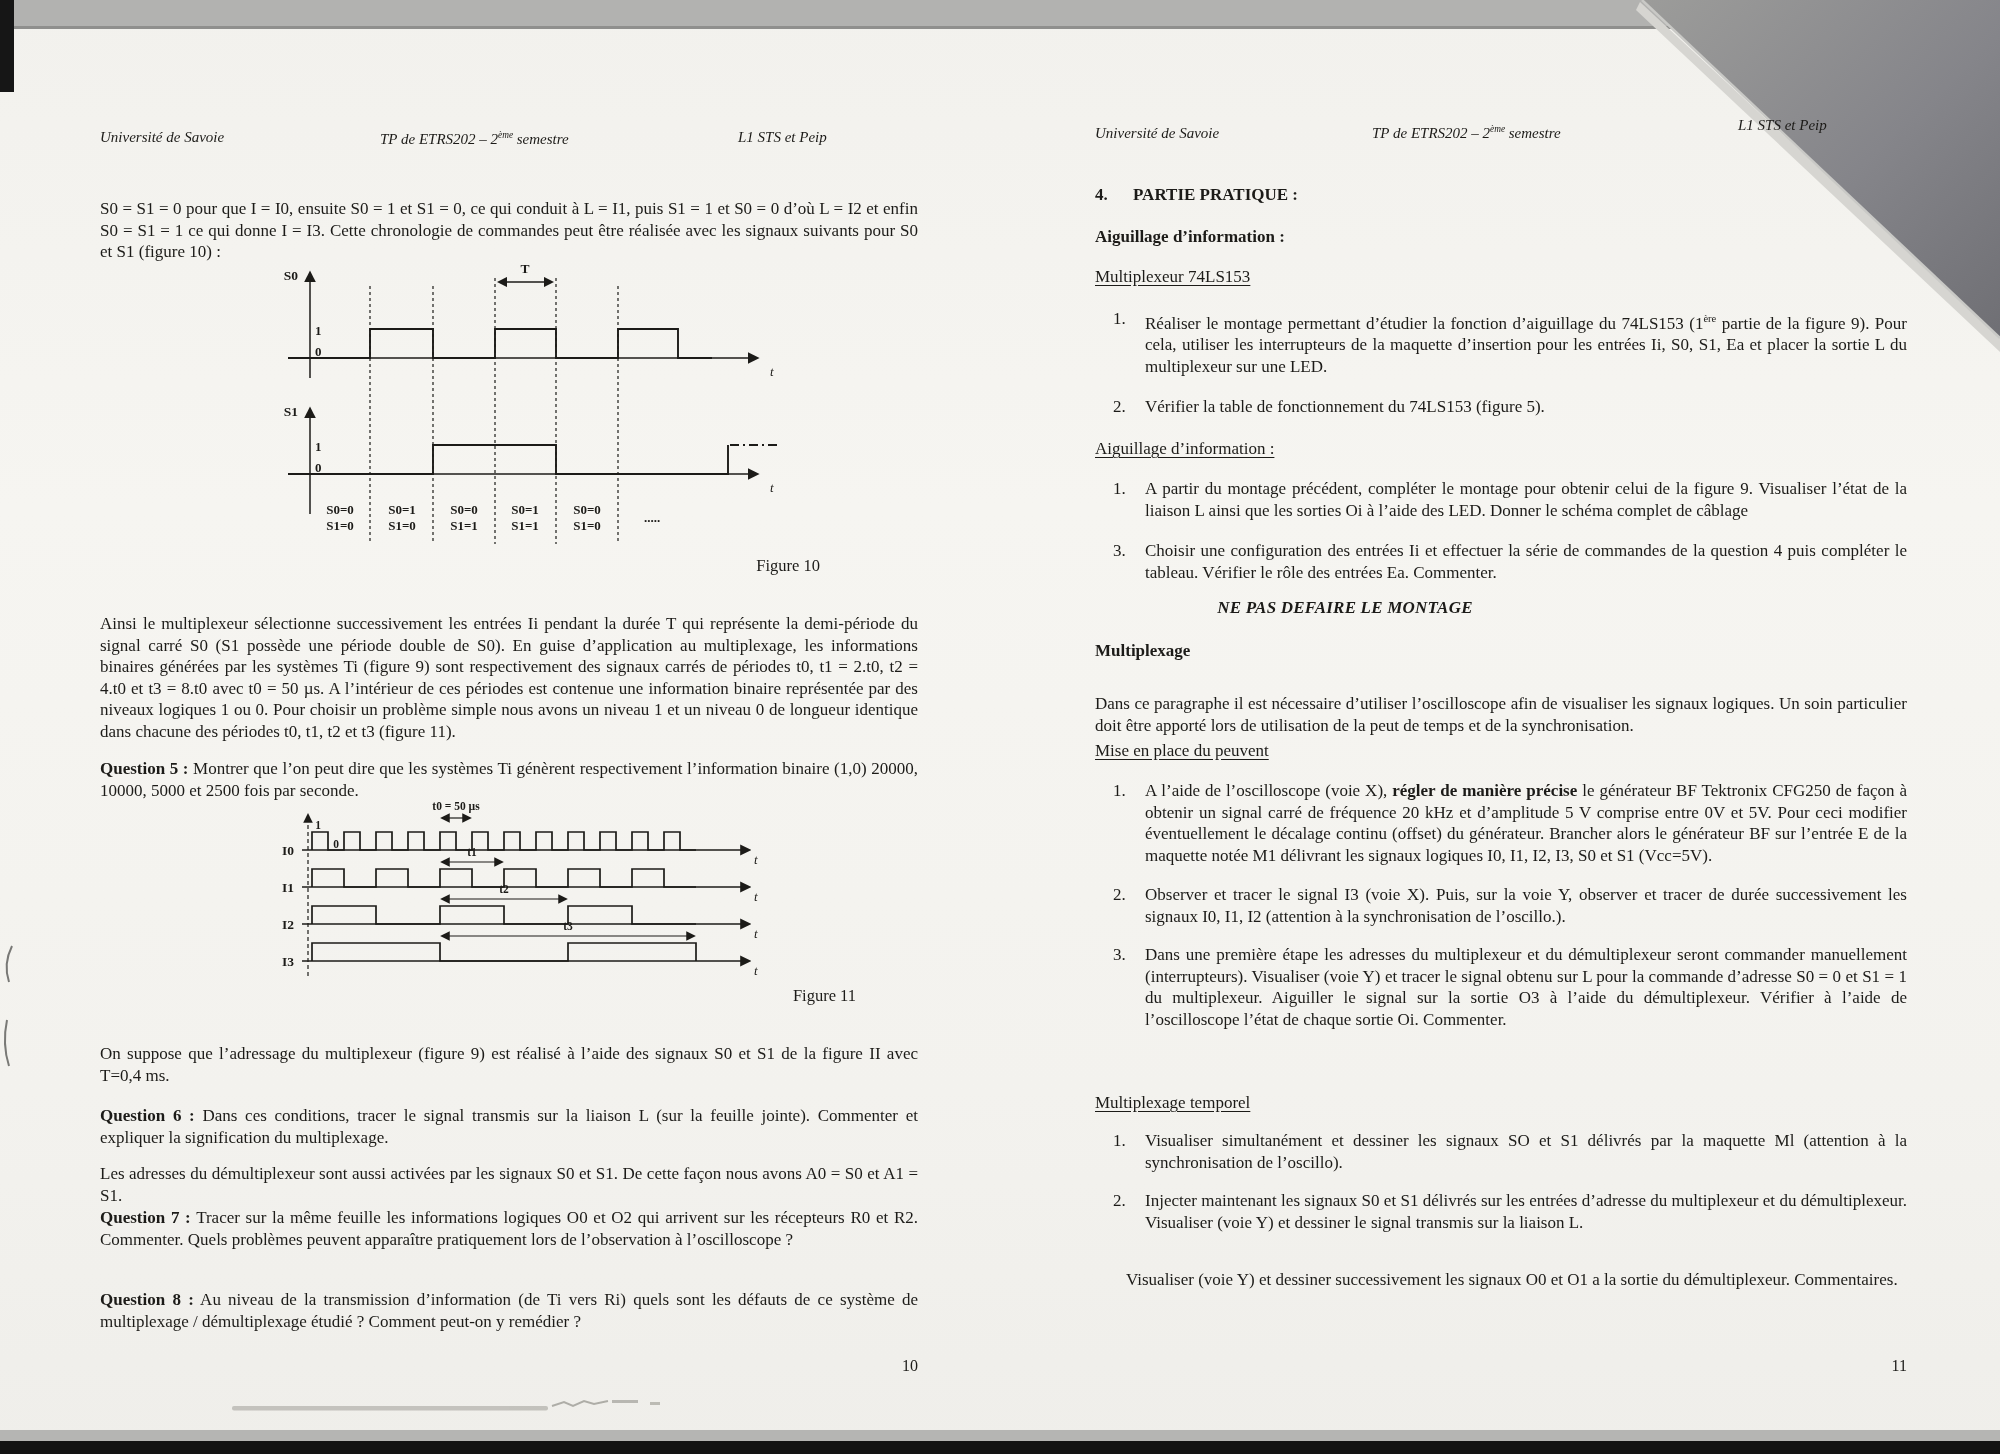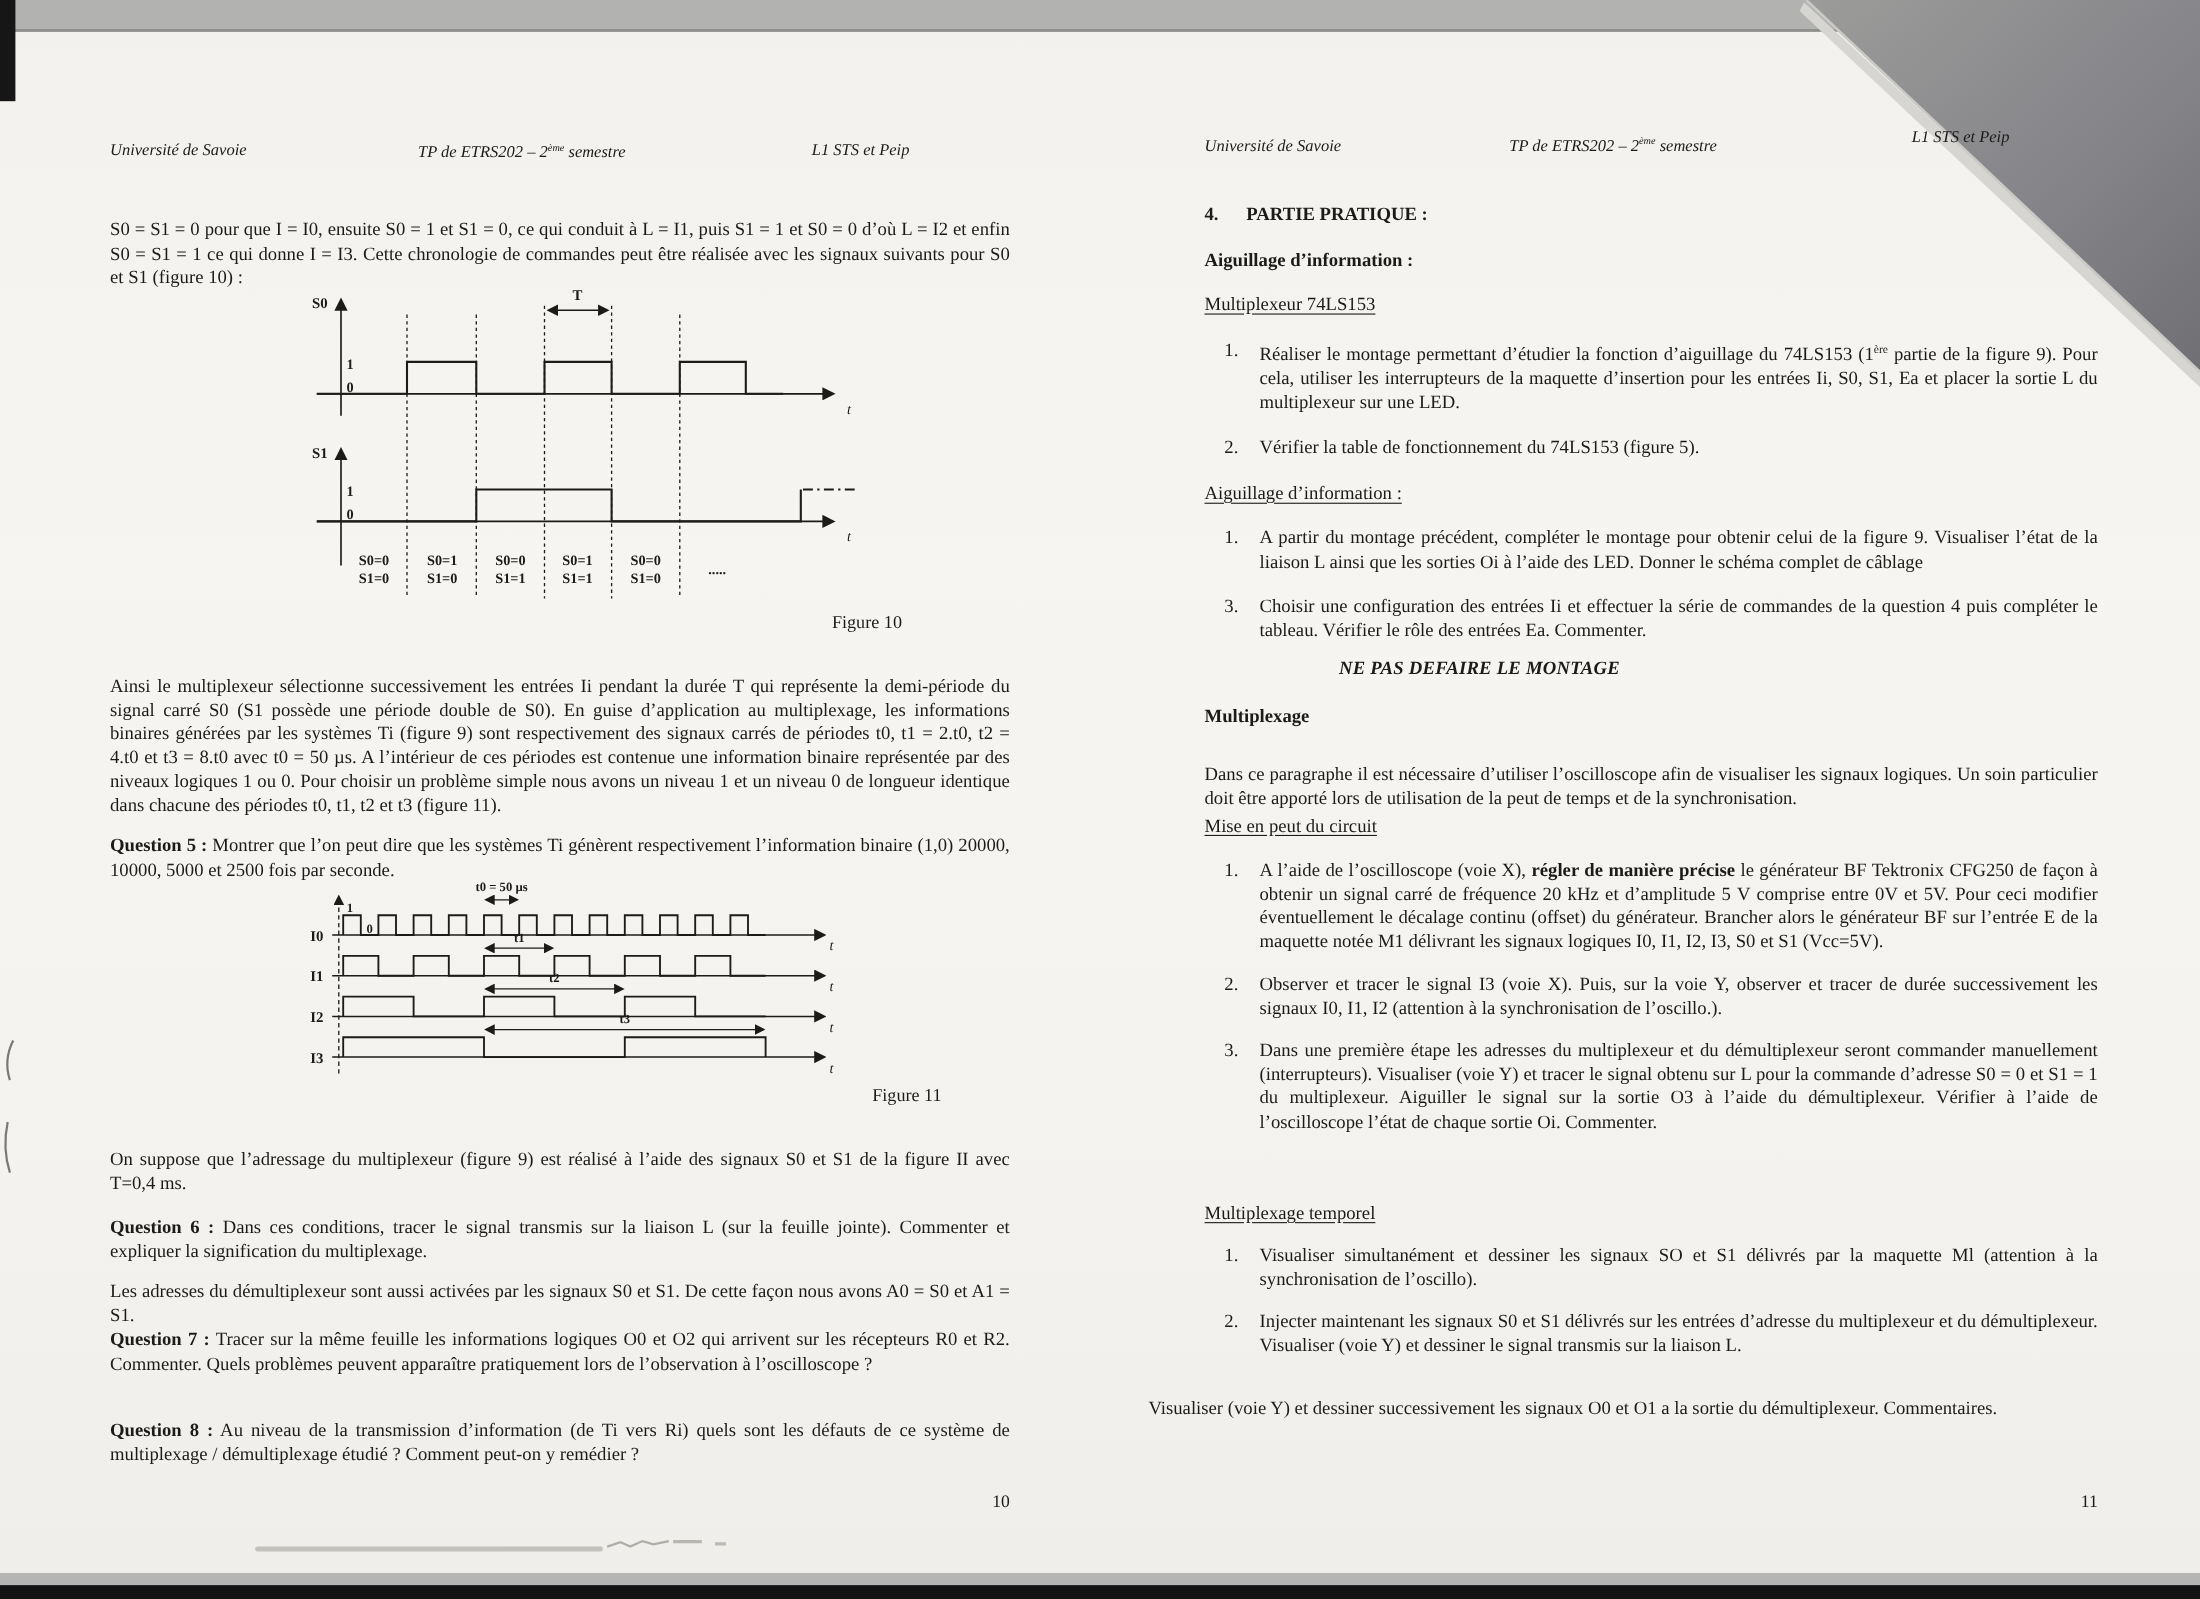--- a/index.html
+++ b/index.html
@@ -213,21 +213,21 @@
       <span class="num">3.</span>
       <span class="txt"><span>Choisir une configuration des entrées Ii et effectuer la série de commandes de la question 4 puis compléter le tableau. Vérifier le rôle des entrées Ea. Commenter.</span></span>
     </div>
 
     <div class="warning" style="left:1095px;top:598px;width:500px">NE PAS DEFAIRE LE MONTAGE</div>
 
     <div class="heading" style="left:1095px;top:640px">Multiplexage</div>
 
     <p class="block" style="left:1095px;top:676px;width:812px">Dans ce paragraphe il est nécessaire d’utiliser l’oscilloscope afin de visualiser les signaux logiques. Un soin particulier doit être apporté lors de utilisation de la peut de temps et de la synchronisation.</p>
 
-    <div class="heading-plain u" style="left:1095px;top:740px">Mise en peut du circuit</div>
+    <div class="heading-plain u" style="left:1095px;top:740px">Mise en place du peuvent</div>
 
     <div class="li" style="left:1095px;top:780px;width:812px">
       <span class="num">1.</span>
       <span class="txt"><span>A l’aide de l’oscilloscope (voie X), </span><b>régler de manière précise</b><span> le générateur BF Tektronix CFG250 de façon à obtenir un signal carré de fréquence 20 kHz et d’amplitude 5 V comprise entre 0V et 5V. Pour ceci modifier éventuellement le décalage continu (offset) du générateur. Brancher alors le générateur BF sur l’entrée E de la maquette notée M1 délivrant les signaux logiques I0, I1, I2, I3, S0 et S1 (Vcc=5V).</span></span>
     </div>
     <div class="li" style="left:1095px;top:884px;width:812px">
       <span class="num">2.</span>
       <span class="txt"><span>Observer et tracer le signal I3 (voie X). Puis, sur la voie Y, observer et tracer de durée successivement les signaux I0, I1, I2 (attention à la synchronisation de l’oscillo.).</span></span>
     </div>
     <div class="li" style="left:1095px;top:944px;width:812px">
@@ -239,18 +239,18 @@
 
     <div class="li" style="left:1095px;top:1130px;width:812px">
       <span class="num">1.</span>
       <span class="txt"><span>Visualiser simultanément et dessiner les signaux SO et S1 délivrés par la maquette Ml (attention à la synchronisation de l’oscillo).</span></span>
     </div>
     <div class="li" style="left:1095px;top:1190px;width:812px">
       <span class="num">2.</span>
       <span class="txt"><span>Injecter maintenant les signaux S0 et S1 délivrés sur les entrées d’adresse du multiplexeur et du démultiplexeur. Visualiser (voie Y) et dessiner le signal transmis sur la liaison L.</span></span>
     </div>
 
-    <p class="block" style="left:1044px;top:1252px;width:812px">Visualiser (voie Y) et dessiner successivement les signaux O0 et O1 a la sortie du démultiplexeur. Commentaires.</p>
+    <p class="block" style="left:1126px;top:1252px;width:812px">Visualiser (voie Y) et dessiner successivement les signaux O0 et O1 a la sortie du démultiplexeur. Commentaires.</p>
 
     <div class="pageno" style="left:1095px;top:1357px;width:812px">11</div>
   </div>
 
 </div>
 
 </body></html>

